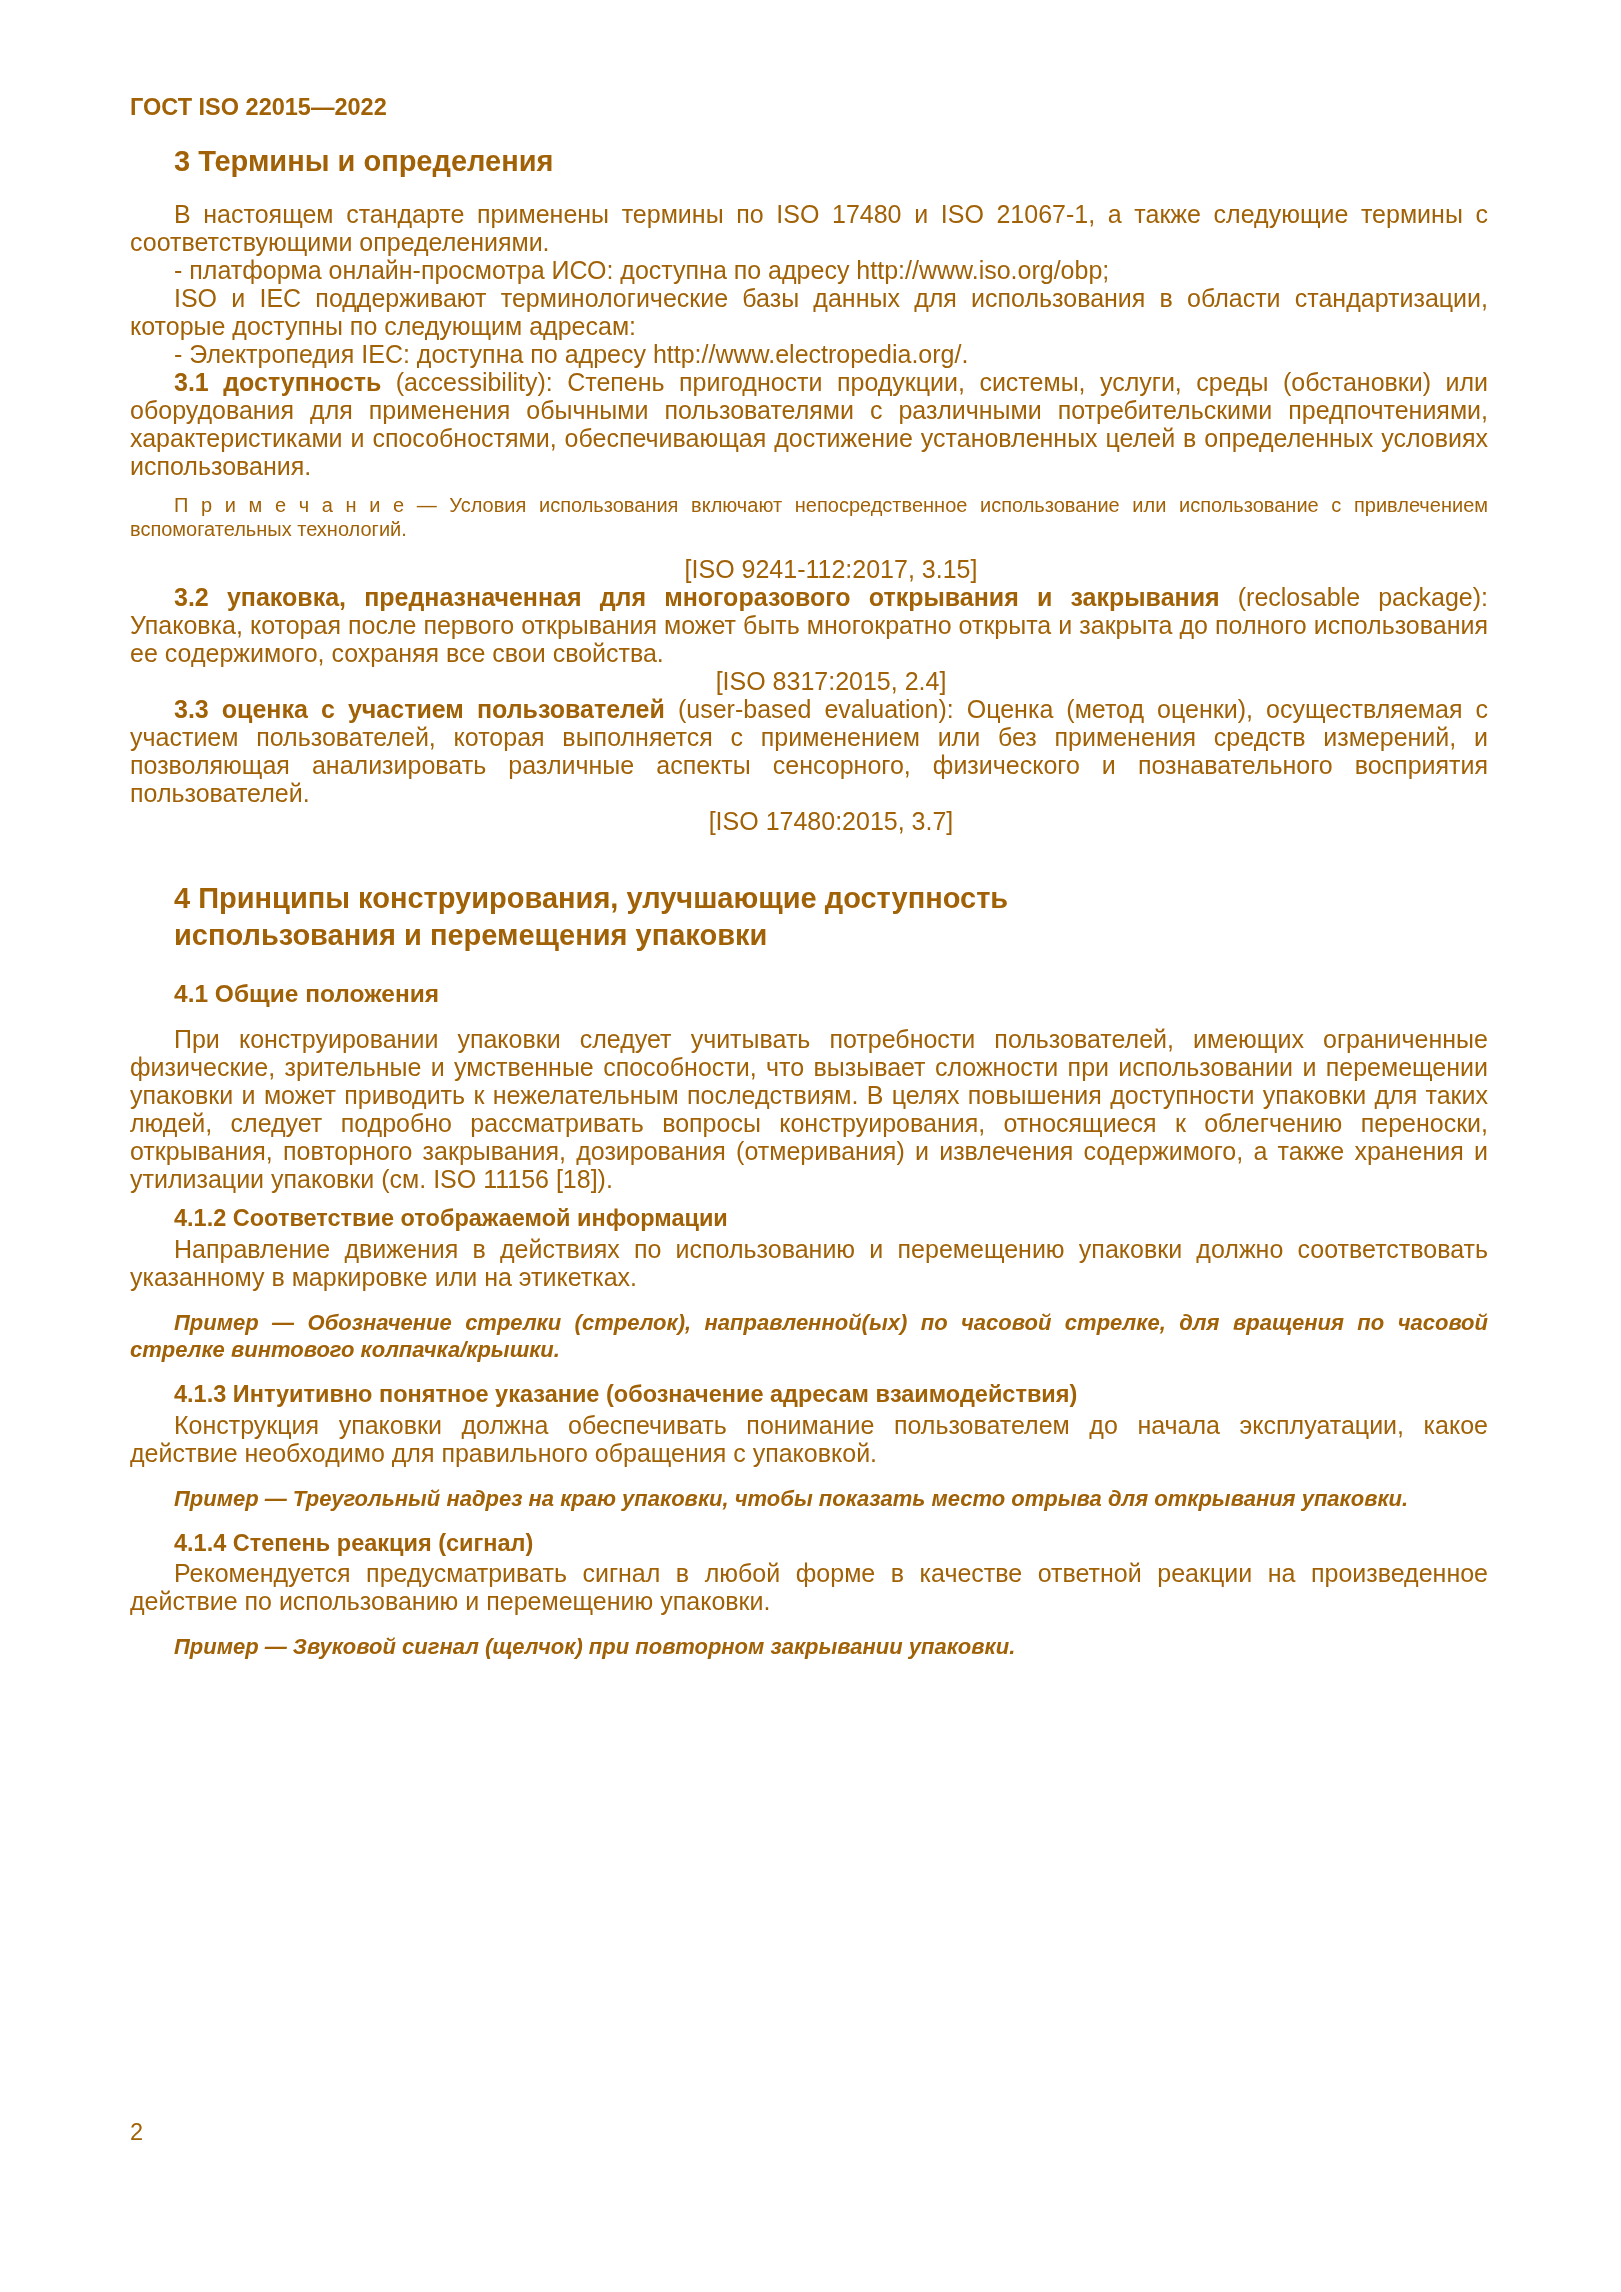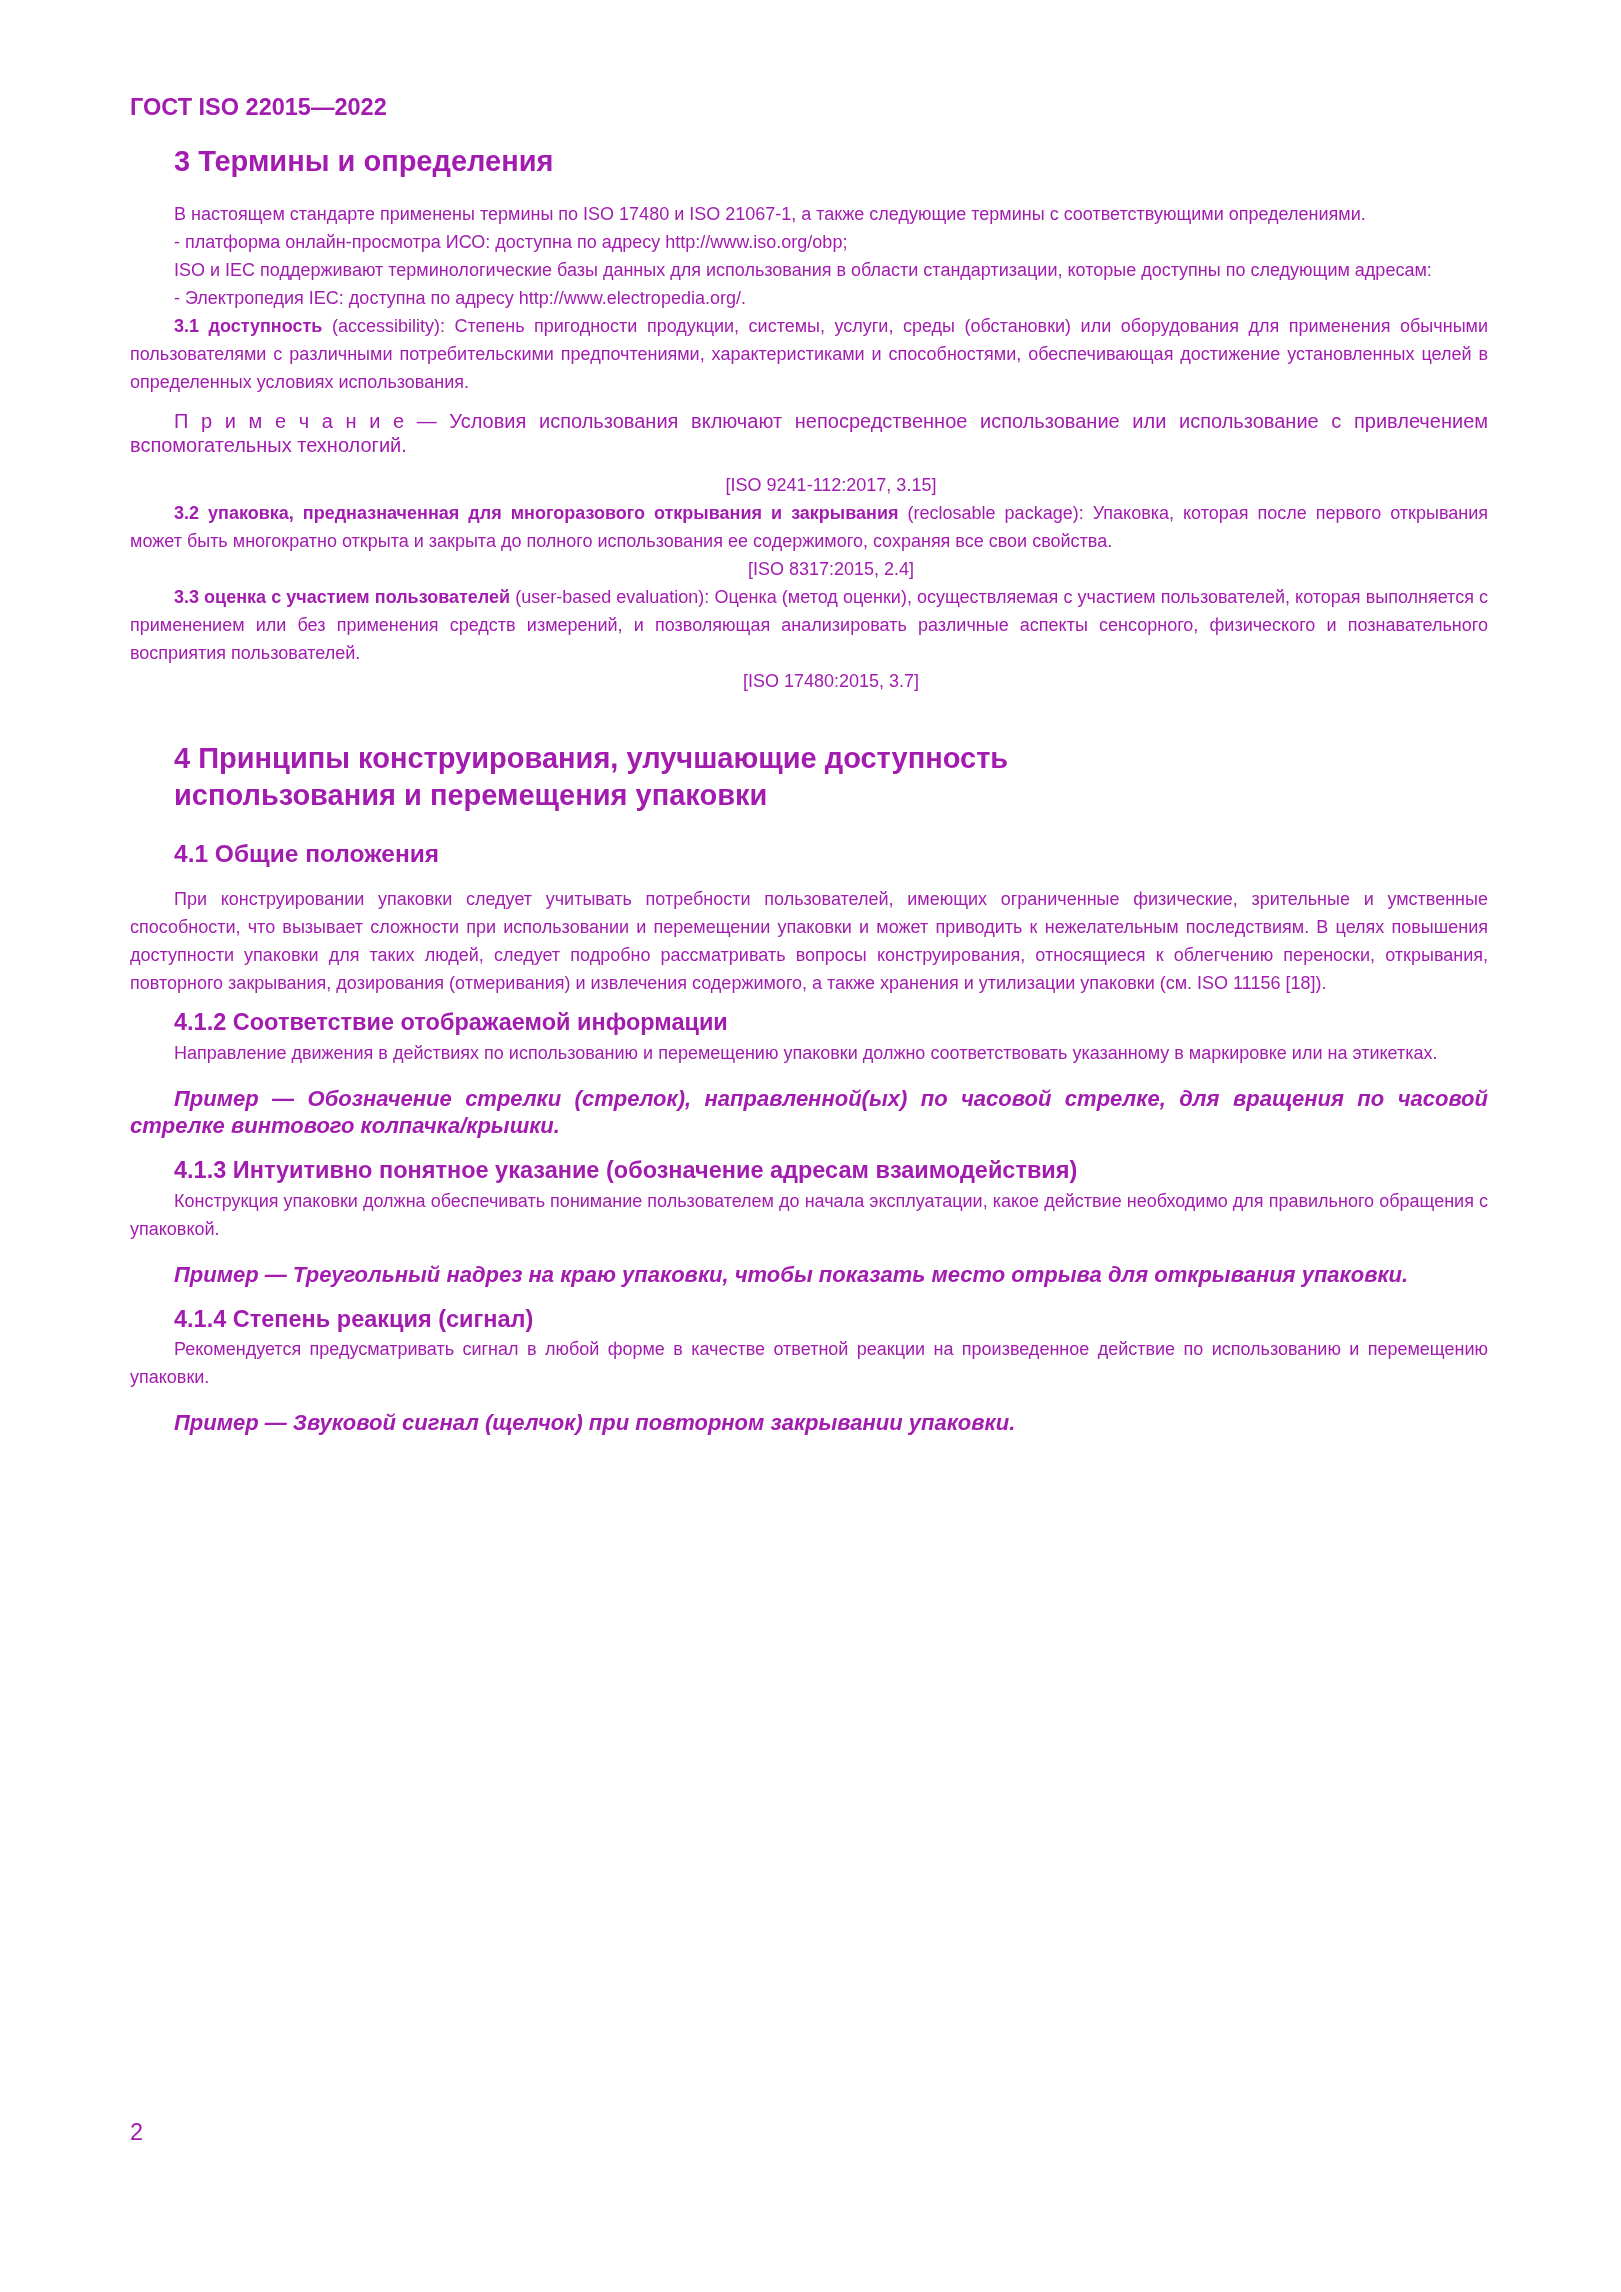--- a/index.html
+++ b/index.html
@@ -2,21 +2,21 @@
 <html><head>
 <meta charset="utf-8">
 <style>
   * { margin: 0; padding: 0; box-sizing: border-box; }
   html, body { background: #ffffff; }
   .page {
     position: relative;
     width: 1621px;
     height: 2293px;
     background: #ffffff;
-    color: #a21caf;
+    color: #a16207;
     font-family: "Liberation Sans", sans-serif;
     overflow: hidden;
   }
   .doc-header {
     position: absolute;
     top: 94px;
     left: 130px;
     font-size: 23.5px;
     font-weight: bold;
   }
@@ -31,21 +31,21 @@
     font-weight: bold;
     line-height: 1.28;
     margin: 0 0 19.6px 44px;
   }
   .h1.sec4 {
     margin-top: 45px;
     margin-bottom: 25.5px;
     max-width: 1059px;
   }
   p.body {
-    font-size: 18px;
+    font-size: 25px;
     line-height: 28px;
     text-align: justify;
     text-indent: 44px;
   }
   p.ref {
     text-align: center;
   }
   p.note {
     font-size: 20px;
     line-height: 24px;

